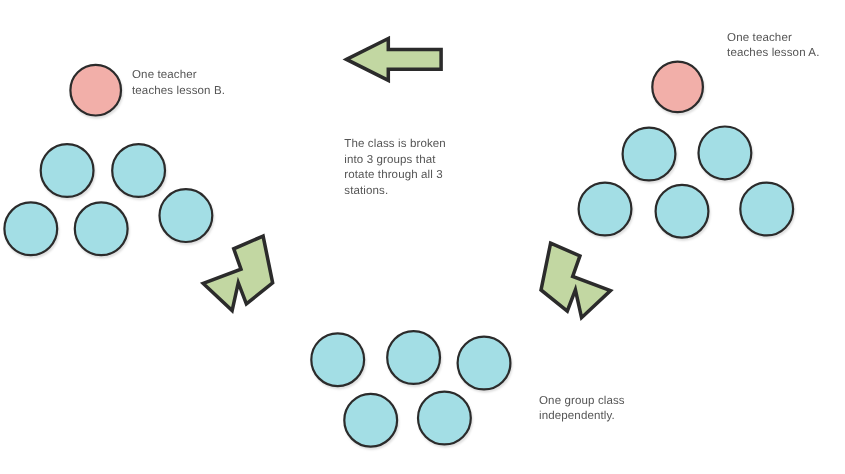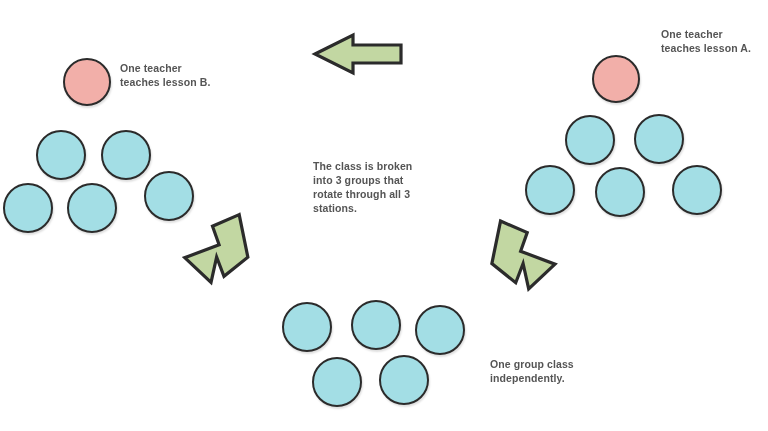--- a/index.html
+++ b/index.html
@@ -26,21 +26,20 @@
   }
   .node.student { background: #a3dee5; }
   .node.teacher { background: #f2afa9; }
   .caption {
     position: absolute;
     color: #555555;
     font-size: 10.5px;
     line-height: 14px;
     white-space: pre-line;
     letter-spacing: 0.1px;
-    font-weight: bold;
   }
   .arrow {
     position: absolute;
   }
   .arrow svg { display: block; overflow: visible; }
   .arrow path {
     fill: #c2d7a2;
     stroke: #2b2b2b;
     stroke-width: 3.2;
     stroke-linejoin: miter;
@@ -84,21 +83,21 @@
   </div>
 
   <div class="arrow" style="left:458px; top:224px; width:90px; height:86px;">
     <svg width="90" height="86" viewBox="0 0 90 86">
       <path d="M 72 6 L 85 32 L 68 42 L 86 74 L 50 76 L 62 53 L 44 63 L 38 33 Z" transform="rotate(-40 45 42)"></path>
     </svg>
   </div>
 
   <div class="caption" style="left:120px; top:61px;">One teacher
 teaches lesson B.</div>
-  <div class="caption" style="left:313px; top:124px;margin-top:35px;">The class is broken
+  <div class="caption" style="left:313px; top:124px;">The class is broken
 into 3 groups that
 rotate through all 3
 stations.</div>
   <div class="caption" style="left:661px; top:27px;">One teacher
 teaches lesson A.</div>
   <div class="caption" style="left:490px; top:357px;">One group class
 independently.</div>
 
 </div>
 

